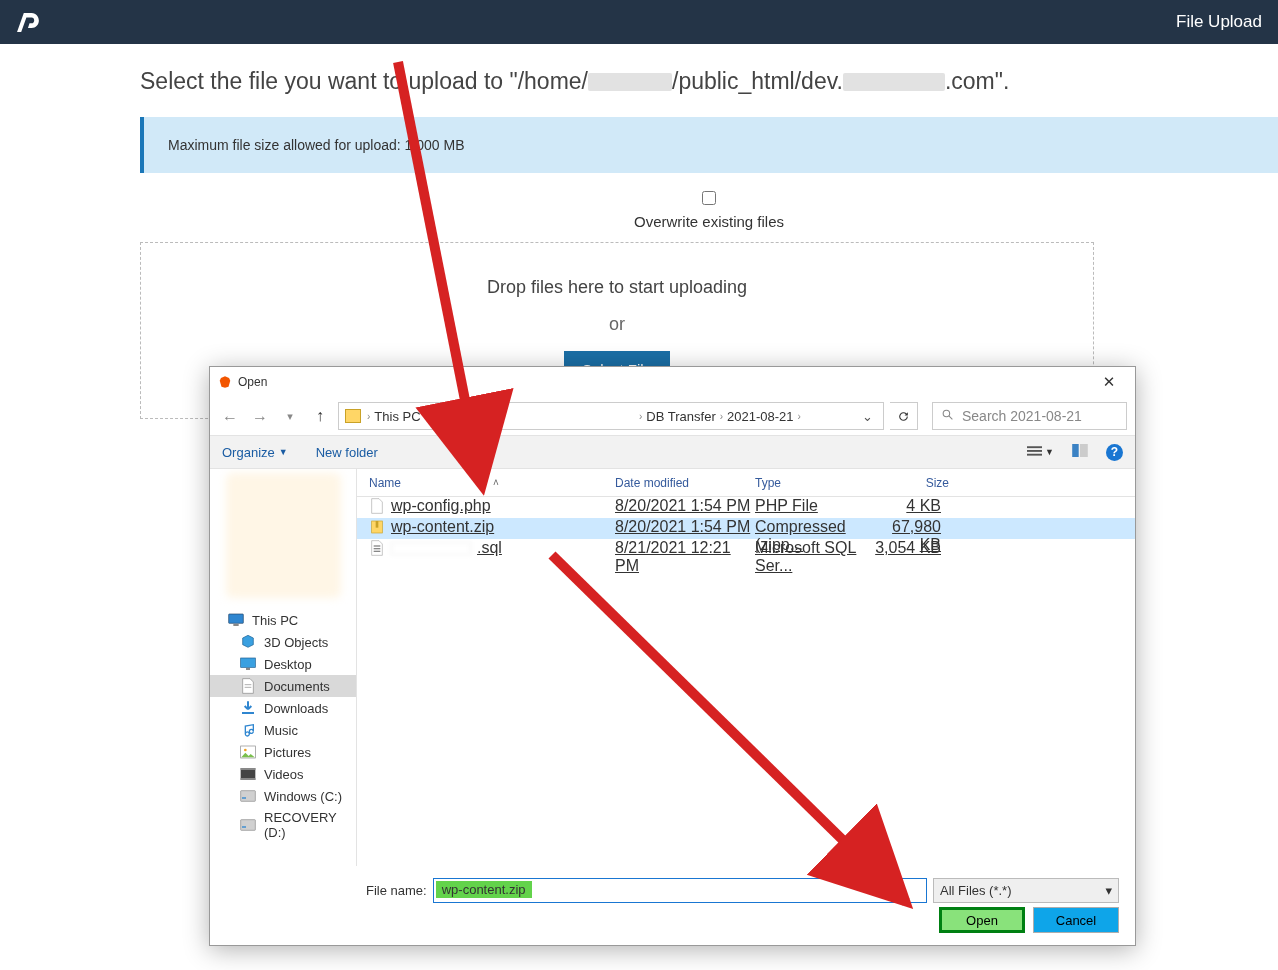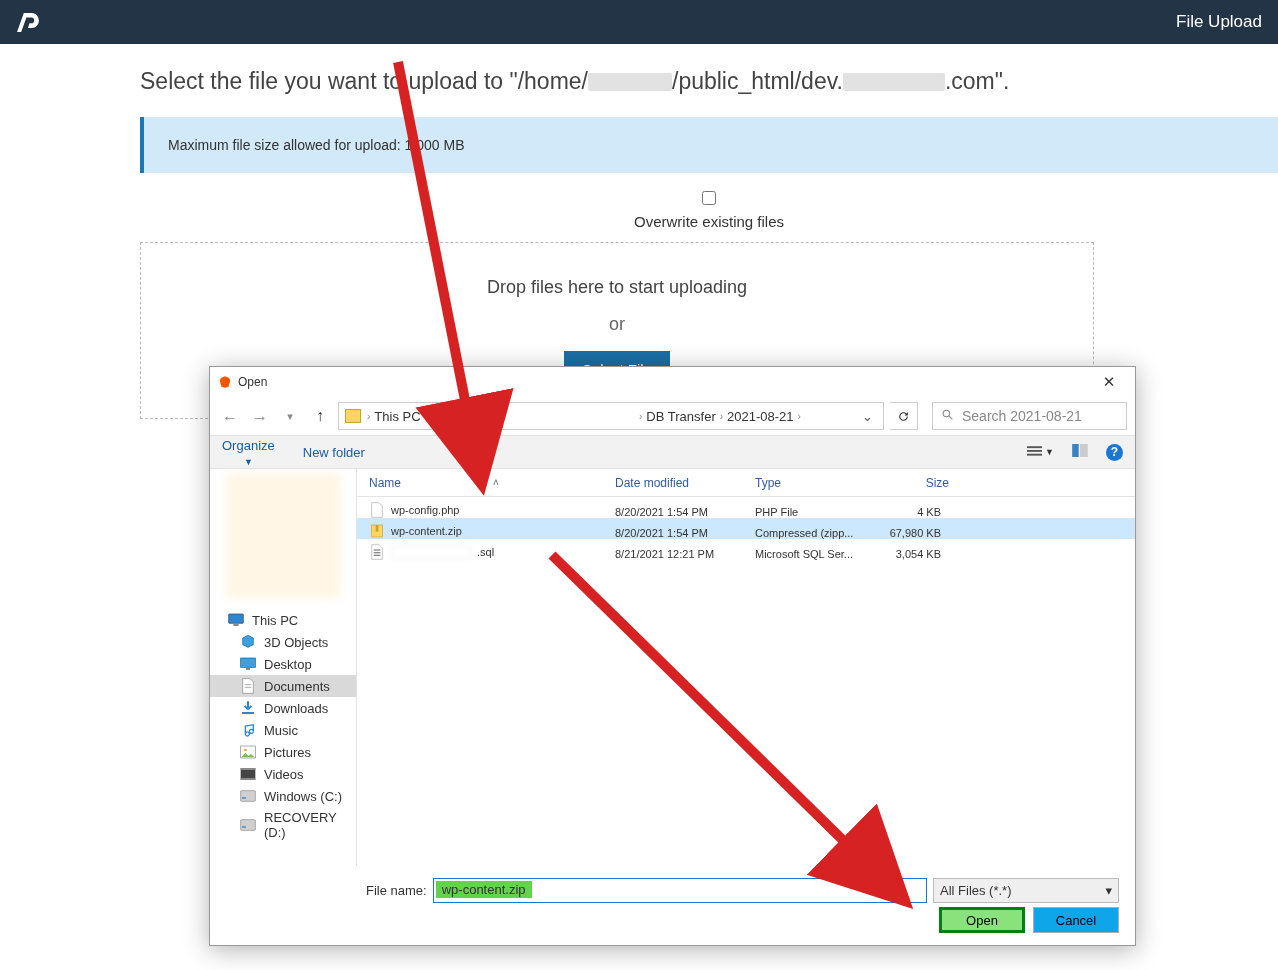--- a/index.html
+++ b/index.html
@@ -37,21 +37,21 @@
   .nav-up { color: #333; }
   .addr-bar { flex: 1; height: 28px; border: 1px solid #ccc; display: flex; align-items: center; padding: 0 6px; gap: 4px; font-size: 13px; }
   .addr-folder-icon { width: 16px; height: 14px; background: #ffd666; border: 1px solid #c9a227; margin-right: 2px; }
   .crumb-sep { color: #888; font-size: 10px; }
   .crumb-down { margin-left: auto; color: #555; margin-right: 4px; }
   .refresh-btn { width: 28px; height: 28px; border: 1px solid #ccc; display: flex; align-items: center; justify-content: center; cursor: pointer; border-left: none; }
   .search-box { width: 195px; height: 28px; border: 1px solid #ccc; display: flex; align-items: center; padding: 0 8px; margin-left: 8px; font-size: 14px; color: #888; }
   .search-icon { margin-right: 8px; }
 
   .fd-toolbar { height: 34px; background: #f2f2f2; border-top: 1px solid #e3e3e3; border-bottom: 1px solid #e3e3e3; display: flex; align-items: center; padding: 0 12px; font-size: 13px; }
-  .organize-btn { display: flex; align-items: center; gap: 4px; cursor: pointer; color: #1a5ca3; flex-direction: column; }
+  .organize-btn { display: flex; align-items: center; gap: 4px; cursor: pointer; color: #1a5ca3; }
   .newfolder-btn { margin-left: 28px; cursor: pointer; color: #1a5ca3; }
   .tool-right { margin-left: auto; display: flex; align-items: center; gap: 18px; }
   .tool-help { width: 17px; height: 17px; border-radius: 50%; background: #1976d2; color: #fff; display: flex; align-items: center; justify-content: center; font-size: 12px; font-weight: bold; }
 
   .fd-body { flex: 1; display: flex; min-height: 0; }
   .fd-tree { width: 147px; border-right: 1px solid #e3e3e3; background: #fff; overflow: hidden; position: relative; }
   .tree-blur { position: absolute; left: 16px; top: 4px; width: 115px; height: 125px; background: #fff6e6; filter: blur(4px); border-radius: 6px; }
   .tree-section { margin-top: 140px; font-size: 13px; }
   .tree-item { display: flex; align-items: center; gap: 8px; padding: 3px 8px 3px 18px; cursor: pointer; }
   .tree-item.selected { background: #d9d9d9; }
@@ -59,21 +59,21 @@
   .ic { width: 16px; height: 16px; display: inline-flex; align-items: center; justify-content: center; }
 
   .fd-list { flex: 1; background: #fff; position: relative; }
   .list-head { display: flex; font-size: 12px; color: #355a9c; border-bottom: 1px solid #e3e3e3; height: 28px; align-items: center; }
   .col-name { width: 258px; padding-left: 12px; display: flex; align-items: center; gap: 8px; }
   .col-date { width: 140px; }
   .col-type { width: 118px; }
   .col-size { width: 76px; text-align: right; }
   .sort-caret { font-size: 10px; color: #666; margin-left: 84px; }
 
-  .file-row { display: flex; align-items: flex-end; height: 21px; font-size: 11px; }
+  .file-row { display: flex; align-items: flex-start; height: 21px; font-size: 16px; text-decoration: underline; }
   .file-row .col-name { gap: 6px; padding-left: 12px; }
   .file-row .col-size { padding-right: 8px; }
   .file-row.selected { background: #cce8ff; }
   .file-ic { width: 16px; height: 16px; display: inline-flex; align-items: center; justify-content: center; }
   .file-ic svg { display: block; }
   .fname-redact { display: inline-block; width: 80px; height: 13px; background: #fff; filter: blur(2px); border: 1px solid #eee; }
 
   .fd-bottom { padding: 12px 16px; display: flex; flex-direction: column; gap: 4px; }
   .fn-row { display: flex; align-items: center; gap: 6px; }
   .fn-label { font-size: 13px; margin-left: 140px; }

